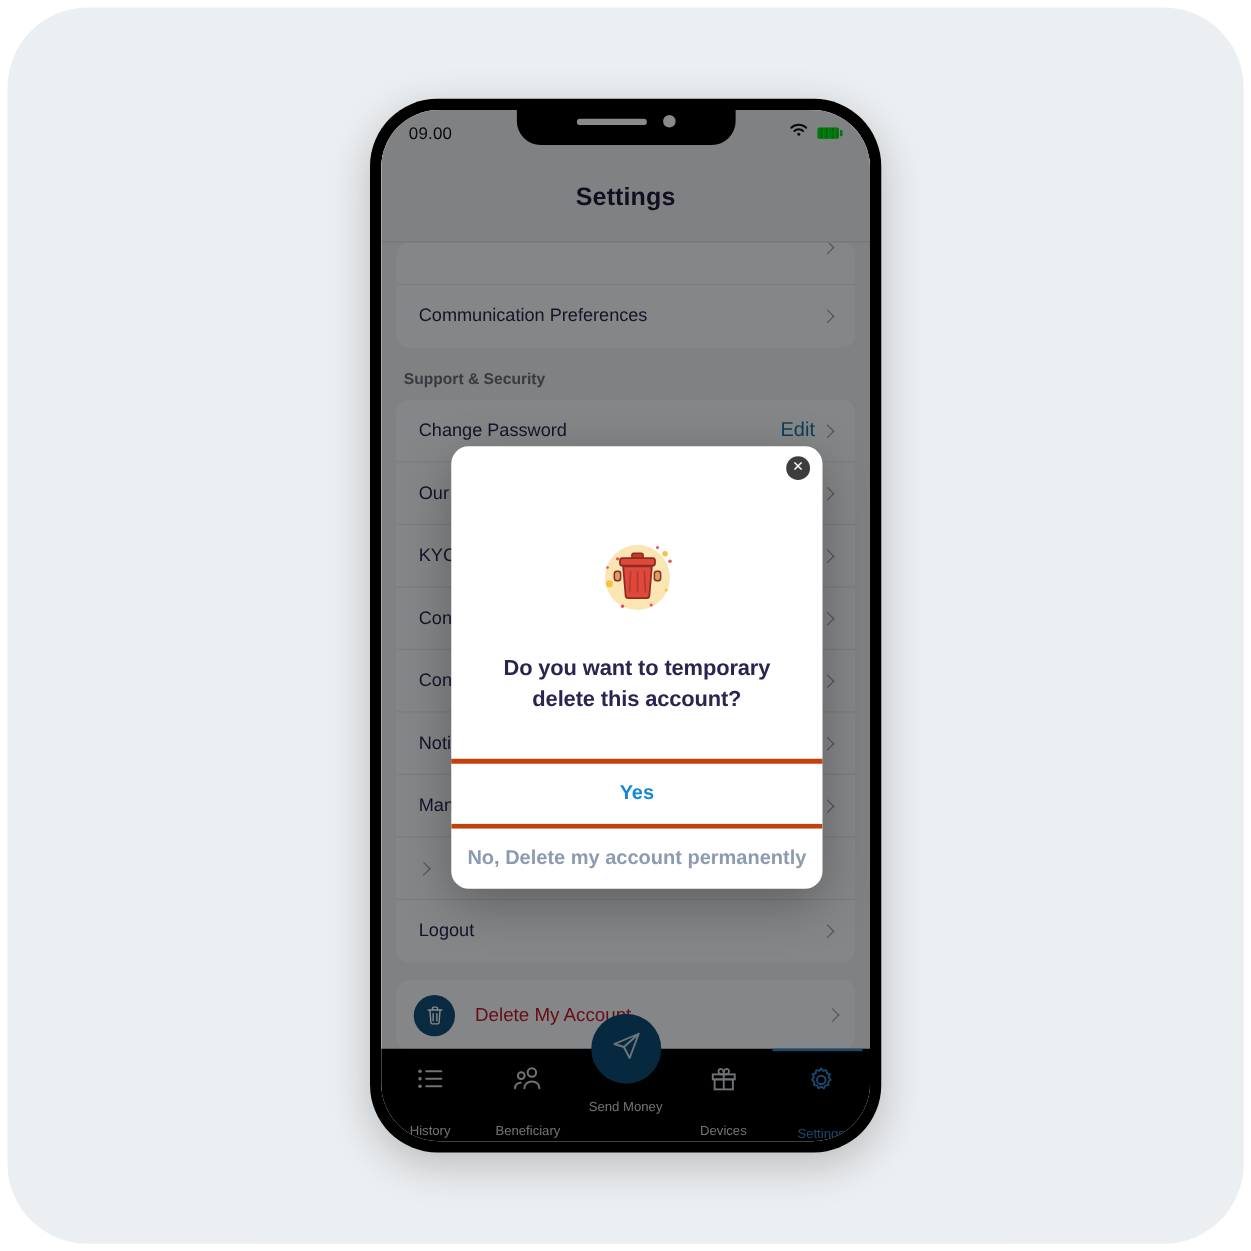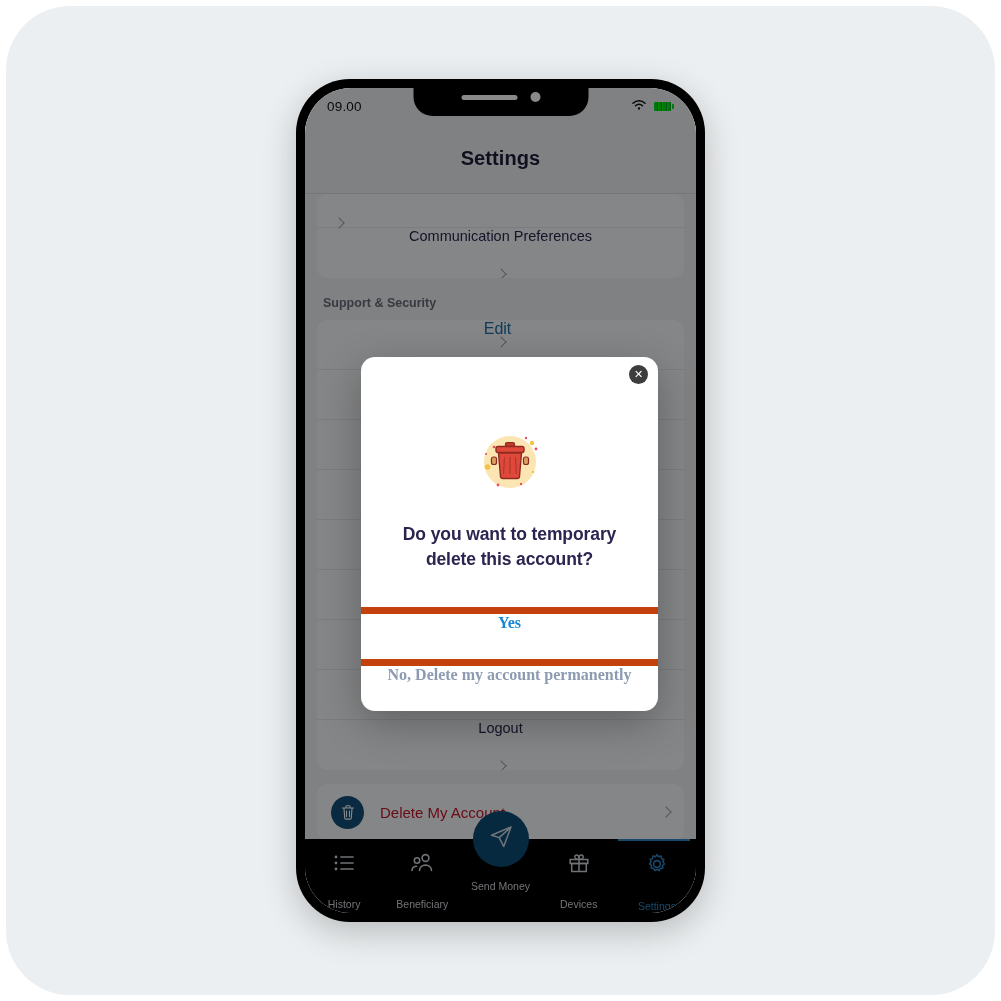--- a/index.html
+++ b/index.html
@@ -163,21 +163,20 @@
     margin-bottom: 14px;
     overflow: hidden;
   }
   .row {
     height: 50px;
     display: flex;
     align-items: center;
     padding: 0 18px;
     border-bottom: 1px solid #e2e6ea;
     position: relative;
-    flex-direction: column;
   }
   .row:last-child { border-bottom: none; }
   .row-label {
     font-size: 14.5px;
     color: #2a2550;
     flex: 1;
     white-space: nowrap;
   }
   .row-action {
     font-size: 16px;
@@ -311,26 +310,26 @@
   }
   .modal-question {
     font-size: 17.5px;
     font-weight: bold;
     color: #2a2550;
     text-align: center;
     line-height: 1.45;
     letter-spacing: -0.1px;
   }
   .modal-btn {
-    border-top: 7px solid #c2410c;
+    border-top: 4px solid #c2410c;
     height: 52px;
     display: flex;
+    align-items: center;
     justify-content: center;
     cursor: pointer;
-    font-family: Liberation Serif, serif;
   }
   .btn-yes {
     font-size: 16px;
     font-weight: bold;
     color: #1686d8;
   }
   .btn-no {
     font-size: 16px;
     color: #8c9bb0;
     font-weight: bold;
@@ -384,20 +383,21 @@
             <div class="row">
               <div class="row-label">Communication Preferences</div>
               <div class="chev"></div>
             </div>
           </div>
 
           <div class="group-title">Support &amp; Security</div>
 
           <div class="card-group">
             <div class="row">
+              <div class="row-label">Change Password</div>
               <div class="row-action">Edit</div>
               <div class="chev"></div>
             </div>
             <div class="row">
               <div class="row-label">Our Blogs</div>
               <div class="chev"></div>
             </div>
             <div class="row">
               <div class="row-label">KYC Status</div>
               <div class="chev"></div>

